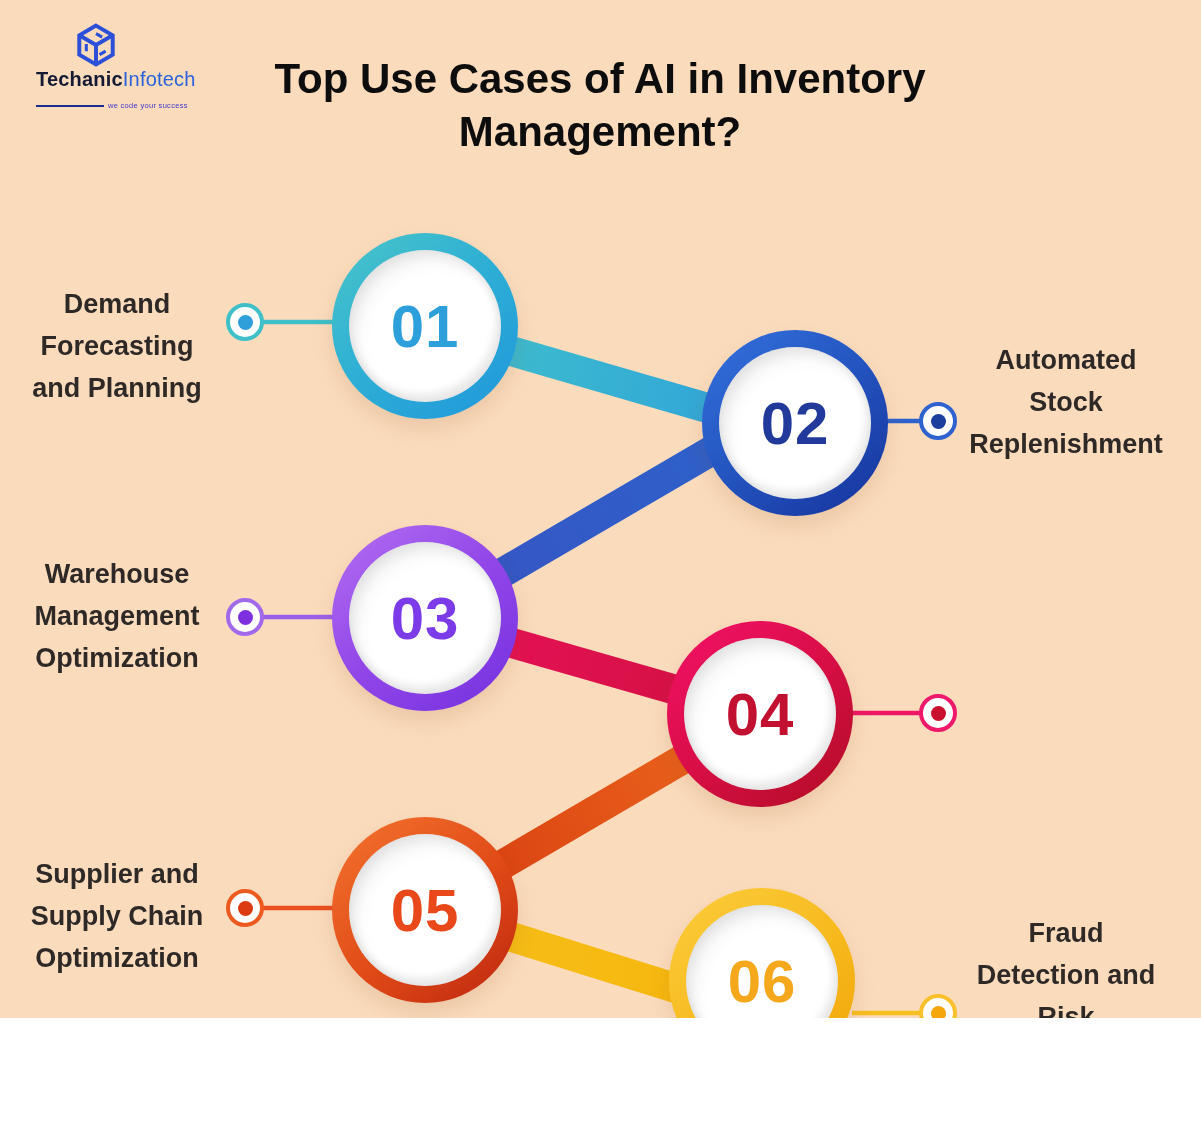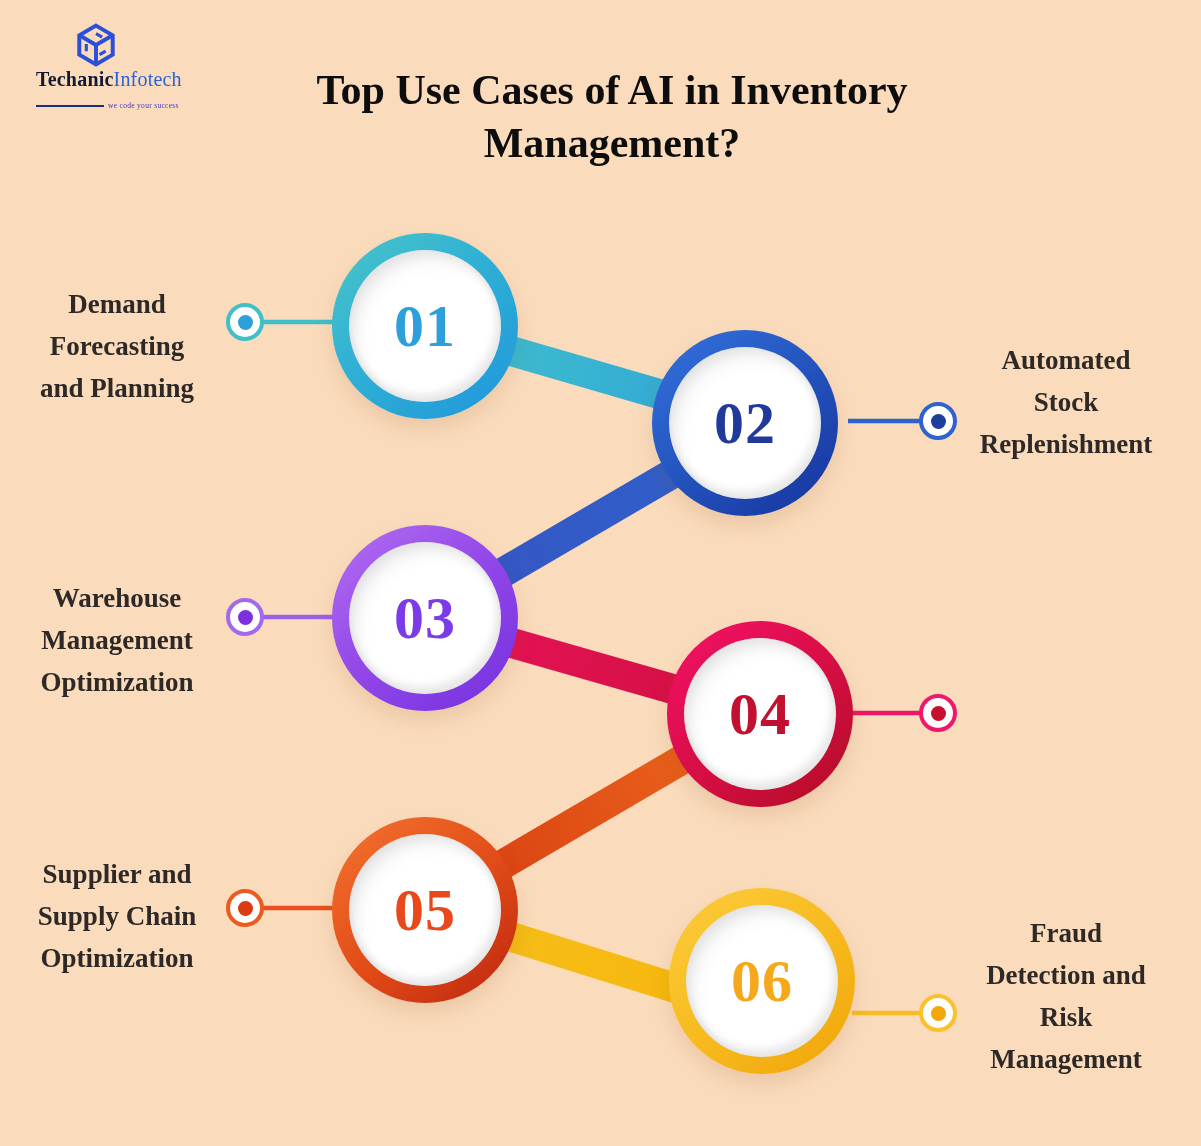--- a/index.html
+++ b/index.html
@@ -1,21 +1,21 @@
 <!DOCTYPE html>
 <html><head>
 <meta charset="utf-8">
 <style>
   html,body{margin:0;padding:0;}
   .canvas{
     position:relative;
-    width:1201px;height:1146px;
+    width:1201px;height:1018px;
     background:#FADCBD;
     overflow:hidden;
-    font-family:Liberation Serif, serif;
+    font-family:Liberation Sans, sans-serif;
   }
   
   .brand{position:absolute;left:36px;top:22px;width:158px;z-index:3;}
   .brand-icon{display:block;margin-left:38px;width:44px;height:46px;}
   .brand-name{font-size:20px;letter-spacing:.2px;white-space:nowrap;}
   .brand-name .b1{color:#141A33;font-weight:700;}
   .brand-name .b2{color:#2B62D9;font-weight:400;}
   .brand-sub{display:flex;align-items:center;gap:4px;margin-top:10px;}
   .brand-line{flex:0 0 68px;height:2px;background:#1B2C8F;}
   .brand-tagline{font-size:7.5px;color:#3D35C9;white-space:nowrap;letter-spacing:.3px;}
@@ -36,21 +36,21 @@
   }
   .circle .inner{
     width:152px;height:152px;border-radius:50%;
     background:radial-gradient(circle at 58% 60%, #ffffff 52%, #f7f7f7 70%, #e9e9e9 88%, #d9d9d9 100%);
     box-shadow:inset -4px -7px 10px rgba(0,0,0,.10), inset 5px 7px 12px rgba(0,0,0,.07);
     display:flex;align-items:center;justify-content:center;
   }
   .num{font-size:60px;font-weight:700;letter-spacing:1px;}
   .c1{left:332px;top:233px;background:linear-gradient(140deg,#4AC6C9 0%,#2FB0D4 45%,#1F96DC 100%);}
   .c1 .num{color:#2D9FDB;}
-  .c2{left:652px;top:330px;background:linear-gradient(140deg,#3472DE 0%,#2353BE 50%,#16329B 100%);}
+  .c2{left:702px;top:330px;background:linear-gradient(140deg,#3472DE 0%,#2353BE 50%,#16329B 100%);}
   .c2 .num{color:#20399B;}
   .c3{left:332px;top:525px;background:linear-gradient(140deg,#B36FF2 0%,#9146E8 50%,#7430DF 100%);text-align:right;}
   .c3 .num{color:#7B3BE8;}
   .c4{left:667px;top:621px;background:linear-gradient(140deg,#F41169 0%,#D80E46 50%,#B00D24 100%);}
   .c4 .num{color:#C11030;}
   .c5{left:332px;top:817px;background:linear-gradient(140deg,#F4742F 0%,#E04A17 55%,#BC250F 100%);}
   .c5 .num{color:#E8481A;}
   .c6{left:669px;top:888px;background:linear-gradient(140deg,#FBCD3C 0%,#F7B91D 55%,#F0A408 100%);align-items:center;}
   .c6 .num{color:#F5A81C;}
   
@@ -67,21 +67,21 @@
   .d5{left:226px;top:889px;border:4px solid #EC5A20;}  .d5 .core{background:#DC3A10;}
   .d6{left:919px;top:994px;border:4px solid #FBC12D;}  .d6 .core{background:#F5A60A;}
   
   .label{
     position:absolute;width:230px;z-index:3;text-align:center;
     font-size:27px;line-height:42px;font-weight:700;color:#2E2927;
     white-space:pre-line;
   }
   .l1{left:2px;top:259px;margin-top:24px;}
   .l2{left:951px;top:339px;}
-  .l3{left:2px;top:553px;margin-top:24px;}
+  .l3{left:2px;top:553px;}
   .l4{left:951px;top:642px;}
   .l5{left:2px;top:853px;}
   .l6{left:951px;top:912px;}
 </style>
 </head>
 <body>
 
 <div class="canvas">
 
   <div class="brand">
@@ -90,21 +90,21 @@
       <path d="M50 50 L50 92 M50 50 L14 29 M50 50 L86 29"></path>
       <path d="M50 24 l14 8 M28 64 l0 -16 M72 64 l-14 8" stroke-width="7"></path>
     </svg>
     <div class="brand-name"><span class="b1">Techanic</span><span class="b2">Infotech</span></div>
     <div class="brand-sub">
       <span class="brand-line"></span>
       <span class="brand-tagline">we code your success</span>
     </div>
   </div>
 
-  <h1 class="title" style="margin:12px;">Top Use Cases of AI in Inventory
+  <h1 class="title" style="margin:0;">Top Use Cases of AI in Inventory
 Management?</h1>
 
   <svg class="connectors" width="1201" height="1146" viewBox="0 0 1201 1146">
     <defs>
       <linearGradient id="g12" gradientUnits="userSpaceOnUse" x1="425" y1="326" x2="759" y2="423">
         <stop offset="0" stop-color="#41C2CB"></stop>
           <stop offset="1" stop-color="#2FA3D9"></stop>
       </linearGradient>
       <linearGradient id="g23" gradientUnits="userSpaceOnUse" x1="759" y1="423" x2="425" y2="618">
         <stop offset="0" stop-color="#2D62CC"></stop>

